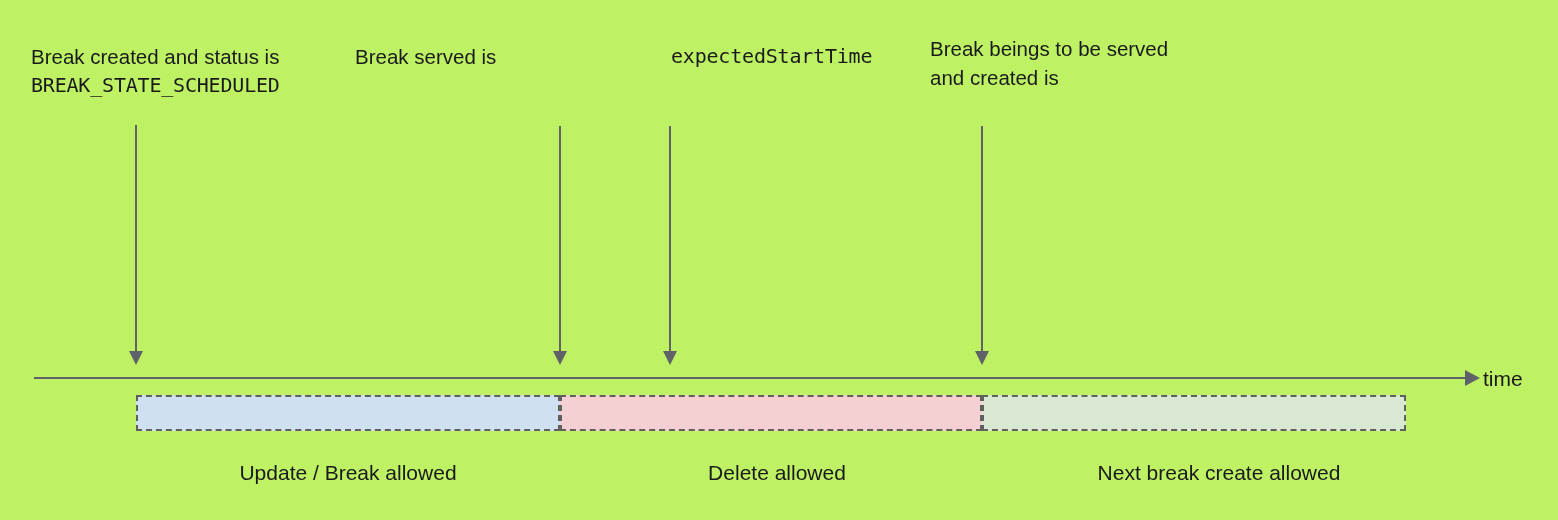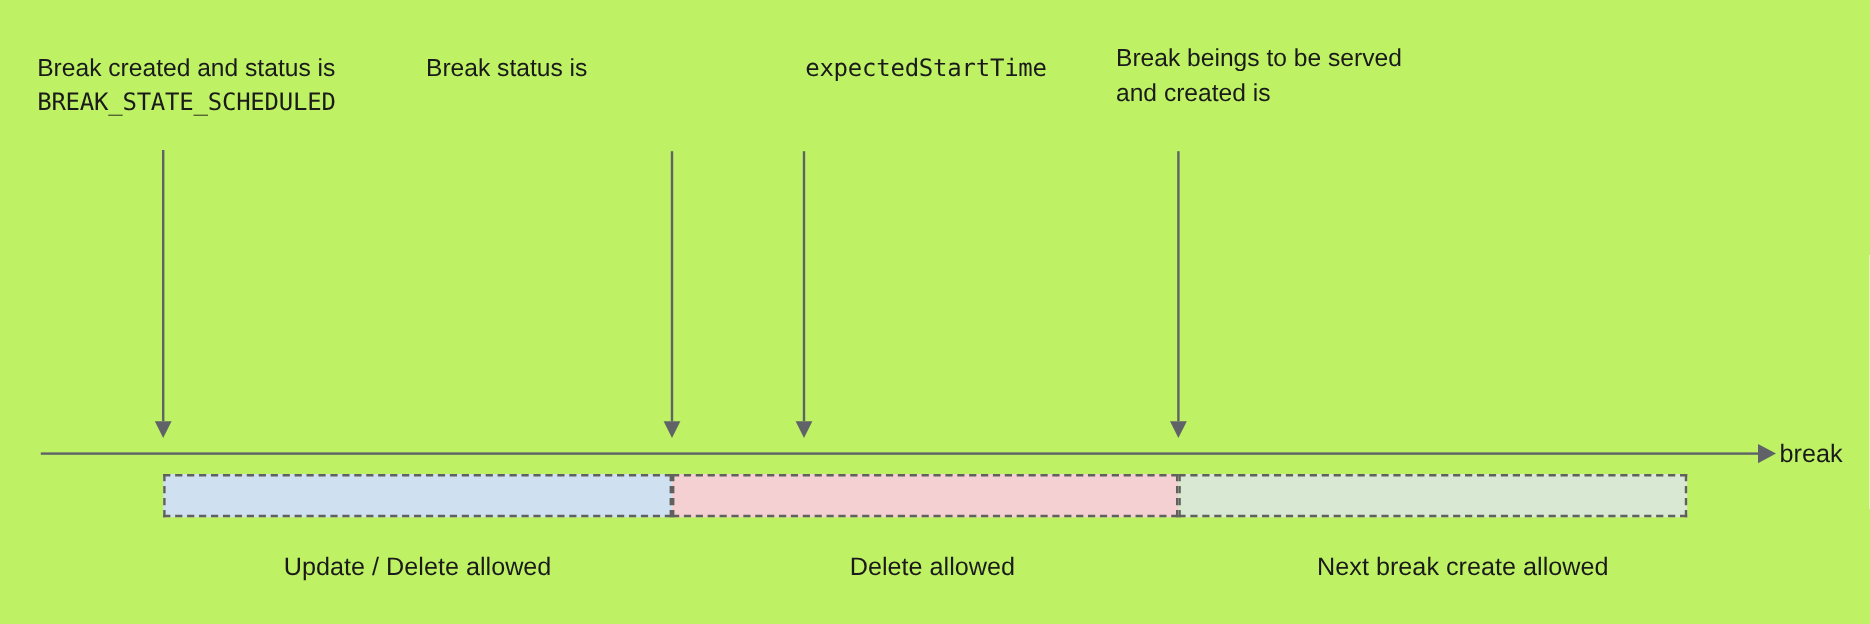--- a/index.html
+++ b/index.html
@@ -100,21 +100,21 @@
 <body>
 
 <div id="canvas">
 
   <div class="annotation" style="left:31px; top:42px;">
     <div class="ann-line">Break created and status is</div>
     <div class="ann-line mono">BREAK_STATE_SCHEDULED</div>
   </div>
 
   <div class="annotation" style="left:355px; top:42px;">
-    <div class="ann-line">Break status is</div>
+    <div class="ann-line">Break served is</div>
   </div>
 
   <div class="annotation" style="left:671px; top:42px;">
     <div class="ann-line mono">expectedStartTime</div>
   </div>
 
   <div class="annotation" style="left:930px; top:34px;">
     <div class="ann-line">Break beings to be served</div>
     <div class="ann-line">and created is</div>
   </div>
@@ -134,23 +134,23 @@
     <div class="head" style="top:225px;"></div>
   </div>
 
   <div class="marker" style="left:974px; top:126px; height:239px;">
     <div class="stem" style="height:225px;"></div>
     <div class="head" style="top:225px;"></div>
   </div>
 
   <div id="axis-line" style="left:34px; top:377px; width:1431px;"></div>
   <div id="axis-head" style="left:1465px; top:370px;"></div>
-  <div id="axis-label" style="left:1483px; top:367px;">break</div>
+  <div id="axis-label" style="left:1483px; top:367px;">time</div>
 
   <div class="phase-bar" style="left:136px; top:395px; width:424px; background:#cfe0f0;"></div>
   <div class="phase-bar" style="left:560px; top:395px; width:422px; background:#f5d0d2;"></div>
   <div class="phase-bar" style="left:982px; top:395px; width:424px; background:#d9e8d2;"></div>
 
-  <div class="caption" style="left:348px; top:461px;">Update / Delete allowed</div>
+  <div class="caption" style="left:348px; top:461px;">Update / Break allowed</div>
   <div class="caption" style="left:1219px; top:461px;">Next break create allowed</div>
   <div class="caption" style="left:777px; top:461px;">Delete allowed</div>
 
 </div>
 
 </body></html>

